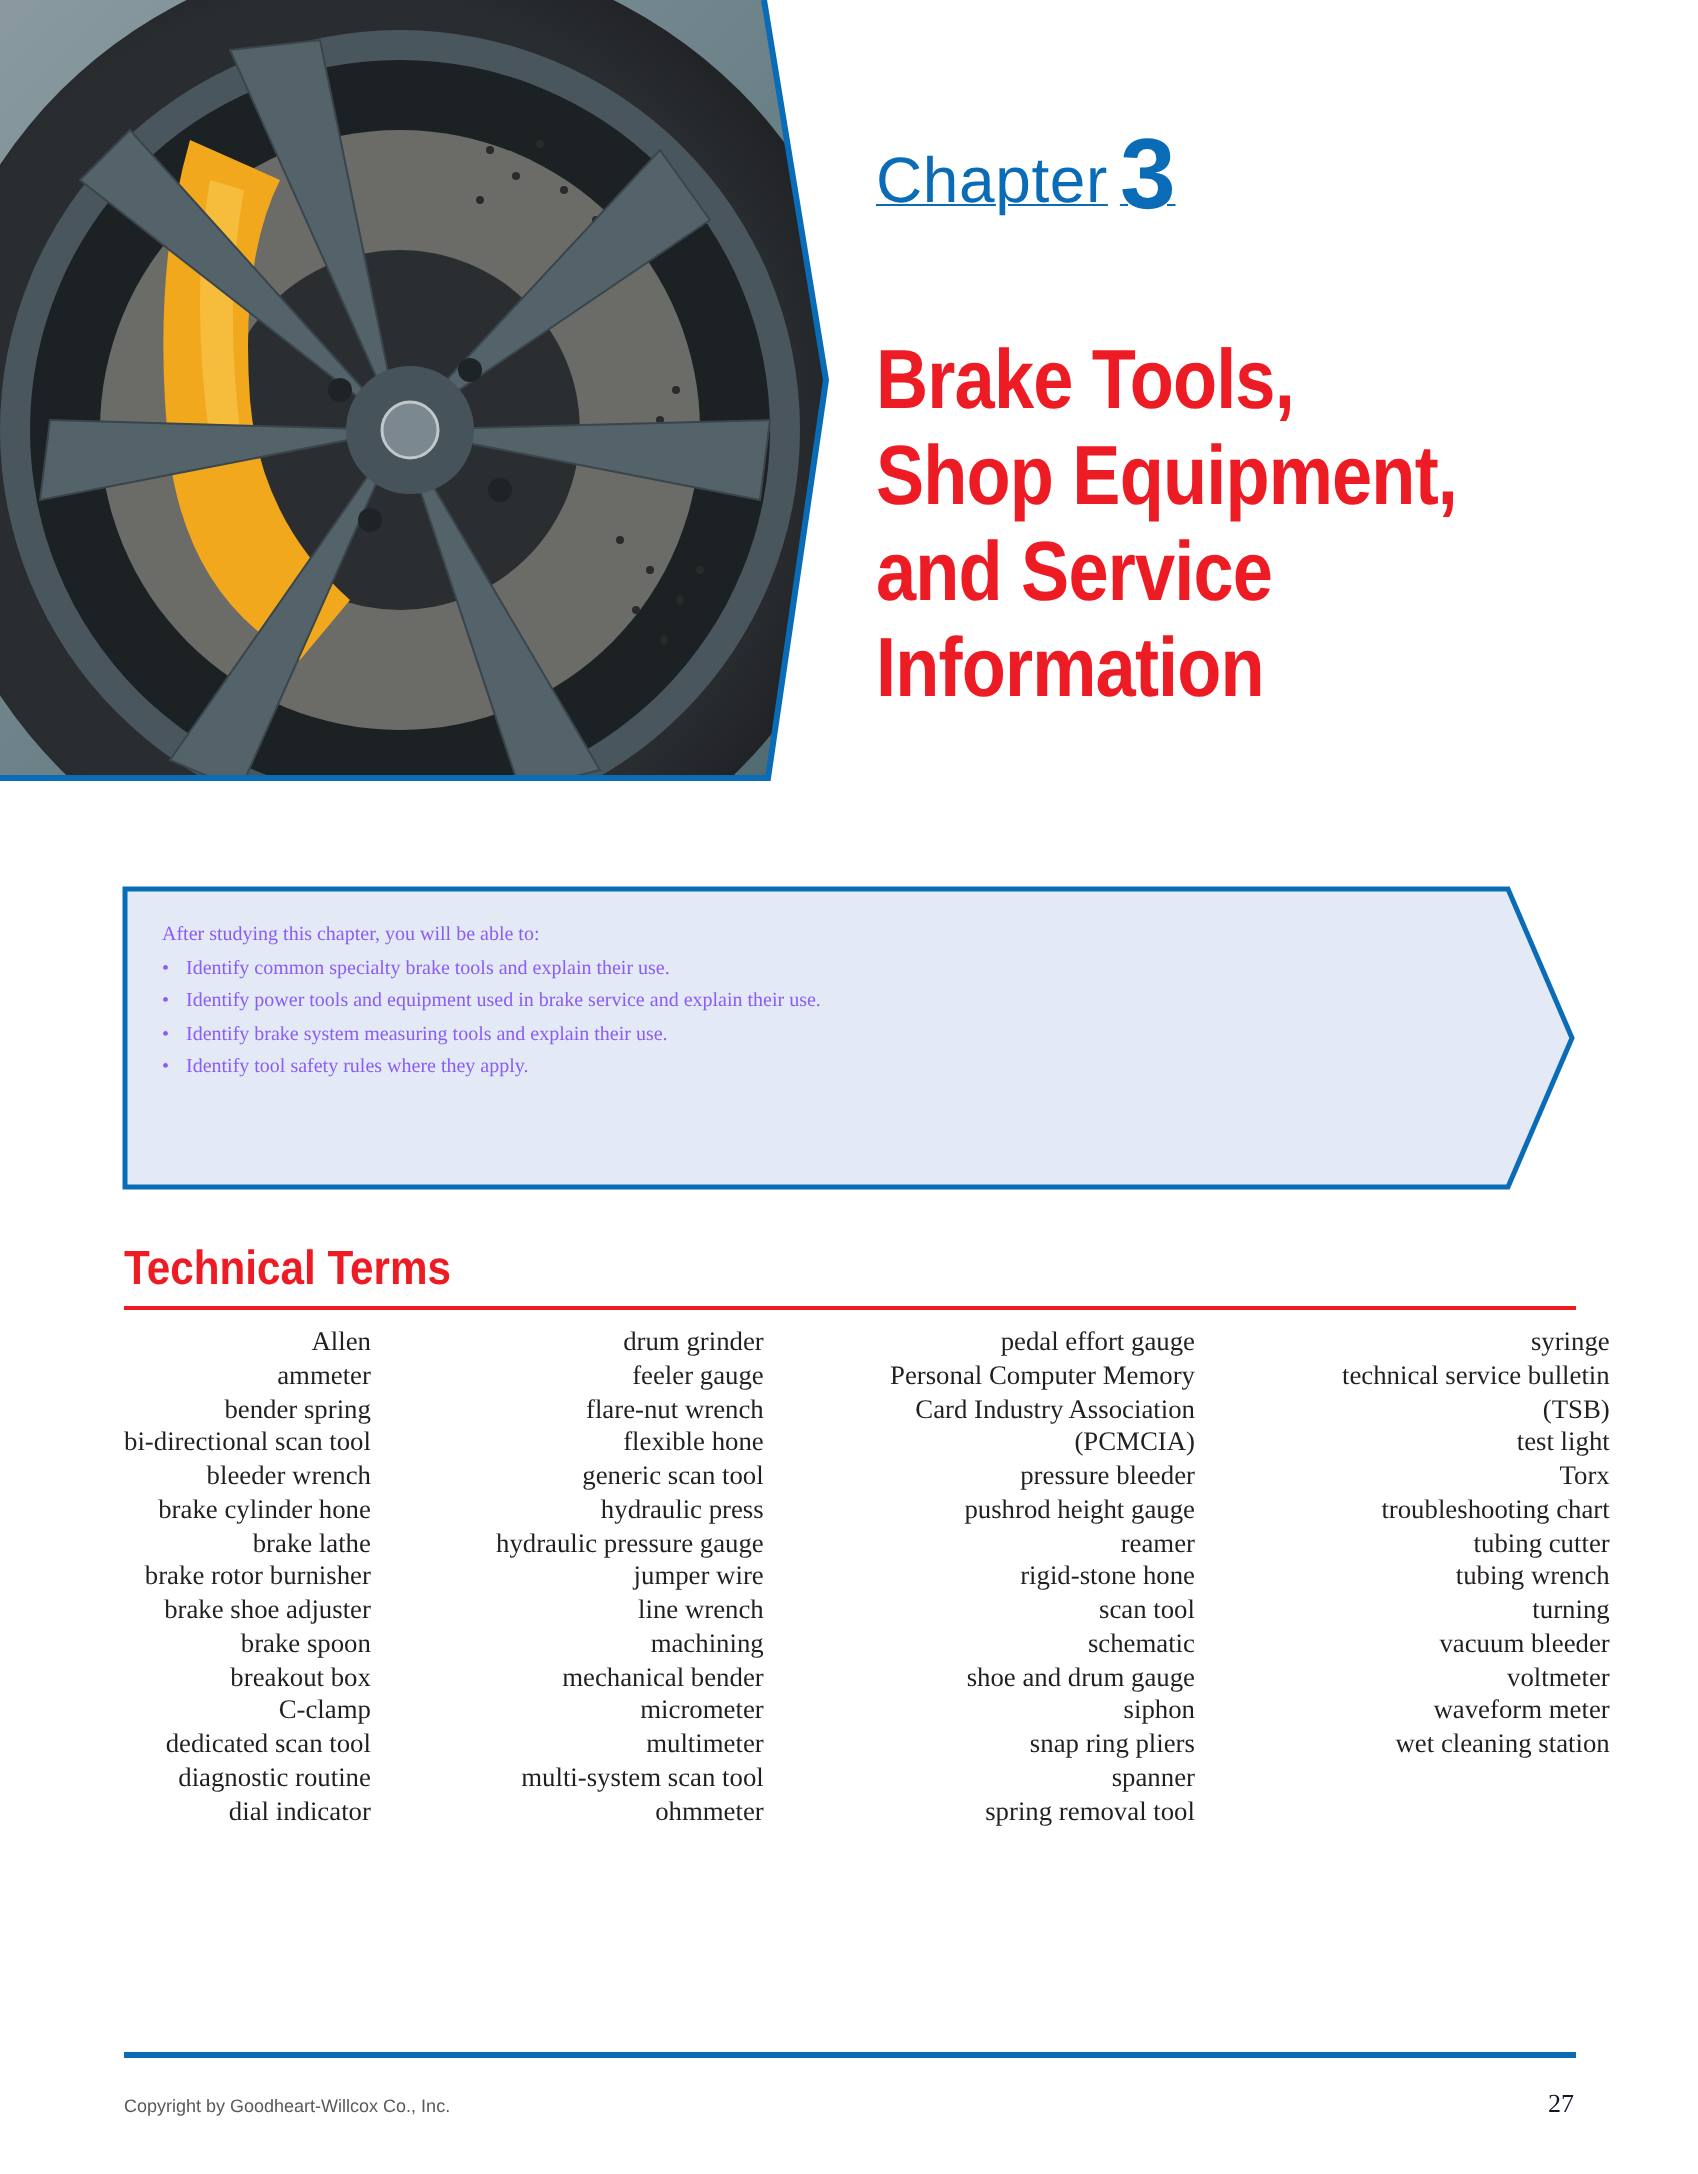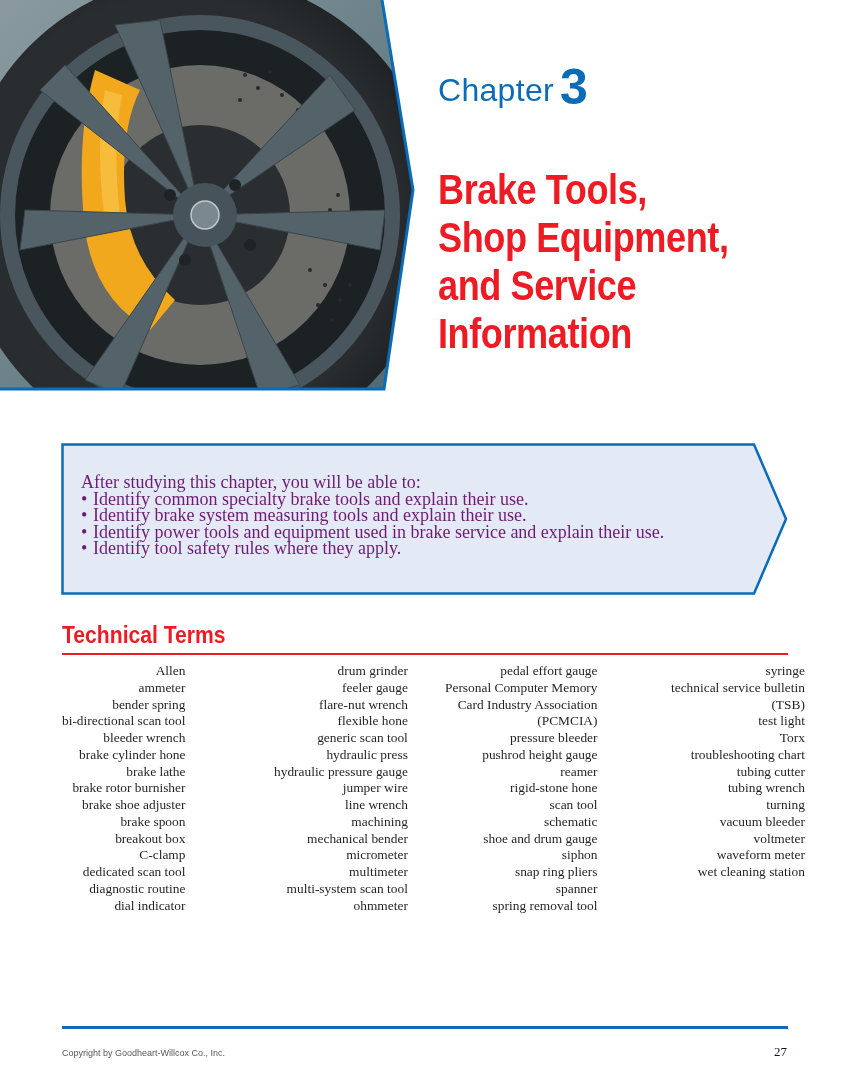--- a/index.html
+++ b/index.html
@@ -3,43 +3,43 @@
   <meta charset="utf-8">
   <style>
     html, body { margin: 0; padding: 0; background: #ffffff; }
     body { width: 849px; height: 1087px; position: relative; overflow: hidden; font-family: "Liberation Serif", serif; color: #231f20; }
 
     
     .hero { position: absolute; left: 0; top: 0; width: 420px; height: 395px; }
     .hero svg { display: block; }
 
     
-    .chapter-label { position: absolute; left: 438px; top: 58px; font-family: "Liberation Sans", sans-serif; color: #0a6cb6; white-space: nowrap; }
+    .chapter-label { position: absolute; left: 438px; top: 58px; font-family: "Liberation Sans", sans-serif; color: #0a6cb6; white-space: nowrap; text-decoration: underline; }
     .chapter-word { font-size: 32px; font-weight: normal; letter-spacing: 0.3px; }
     .chapter-num { font-size: 50px; font-weight: bold; margin-left: 6px; vertical-align: -3px; }
 
     .chapter-title { position: absolute; left: 438px; top: 166px; width: 400px; font-family: "Liberation Sans", sans-serif; font-weight: bold; color: #ed1c24; font-size: 42px; line-height: 48px; letter-spacing: -0.5px; transform: scaleX(0.86); transform-origin: left top; }
     .chapter-title div { white-space: nowrap; }
 
     
     .objectives { position: absolute; left: 61px; top: 443px; width: 730px; height: 152px; }
     .objectives svg { position: absolute; left: 0; top: 0; }
-    .objectives-content { position: absolute; left: 20px; top: 31px; font-size: 18px; line-height: 16.6px; color: #701a75; }
+    .objectives-content { position: absolute; left: 20px; top: 17px; font-size: 10px; line-height: 16.6px; color: #8b5cf6; }
     .objectives-content ul { list-style: none; margin: 0; padding: 0; }
     .objectives-content li { position: relative; padding-left: 12px; white-space: nowrap; }
     .objectives-content li::before { content: "\2022"; position: absolute; left: 0; top: 0; }
 
     
     .terms-heading { position: absolute; left: 62px; top: 621px; font-family: "Liberation Sans", sans-serif; font-weight: bold; color: #ed1c24; font-size: 24px; transform: scaleX(0.88); transform-origin: left top; white-space: nowrap; }
     .terms-rule { position: absolute; left: 62px; top: 653px; width: 726px; height: 2px; background: #ed1c24; }
     .terms-grid { position: absolute; left: 62px; top: 663px; width: 730px; }
     .term-col { position: absolute; top: 0; font-size: 13.4px; line-height: 16.75px; text-align: right; }
     .term-col div { white-space: nowrap; padding-left: 12px; text-indent: -12px; }
     .col1 { left: 0; }
-    .col2 { left: 186px; margin-left: 26px; }
+    .col2 { left: 186px; }
     .col3 { left: 371px; }
     .col4 { left: 557px; margin-left: 40px; }
 
     
     .footer-rule { position: absolute; left: 62px; top: 1026px; width: 726px; height: 3px; background: #0a6cb6; }
     .copyright { position: absolute; left: 62px; top: 1048px; font-family: "Liberation Sans", sans-serif; font-size: 9px; color: #58595b; }
     .page-number { position: absolute; right: 62px; top: 1044px; font-family: "Liberation Serif", serif; font-size: 13px; color: #0f172a; }
   </style>
 </head>
 <body>
@@ -131,22 +131,22 @@
 </div>
 
 <div class="objectives">
   <svg width="730" height="152" viewBox="0 0 730 152" xmlns="http://www.w3.org/2000/svg">
     <polygon points="1.5,1.5 693,1.5 725,76 693,150.5 1.5,150.5" fill="#e3eaf5" stroke="#0a6cb6" stroke-width="2.5"></polygon>
   </svg>
   <div class="objectives-content">
     <div>After studying this chapter, you will be able to:</div>
     <ul>
       <li>Identify common specialty brake tools and explain their use.</li>
+      <li>Identify power tools and equipment used in brake service and explain their use.</li>
       <li>Identify brake system measuring tools and explain their use.</li>
-      <li>Identify power tools and equipment used in brake service and explain their use.</li>
       <li>Identify tool safety rules where they apply.</li>
     </ul>
   </div>
 </div>
 
 <div class="terms-heading">Technical Terms</div>
 <div class="terms-rule"></div>
 
 <div class="terms-grid">
   <div class="term-col col1">

